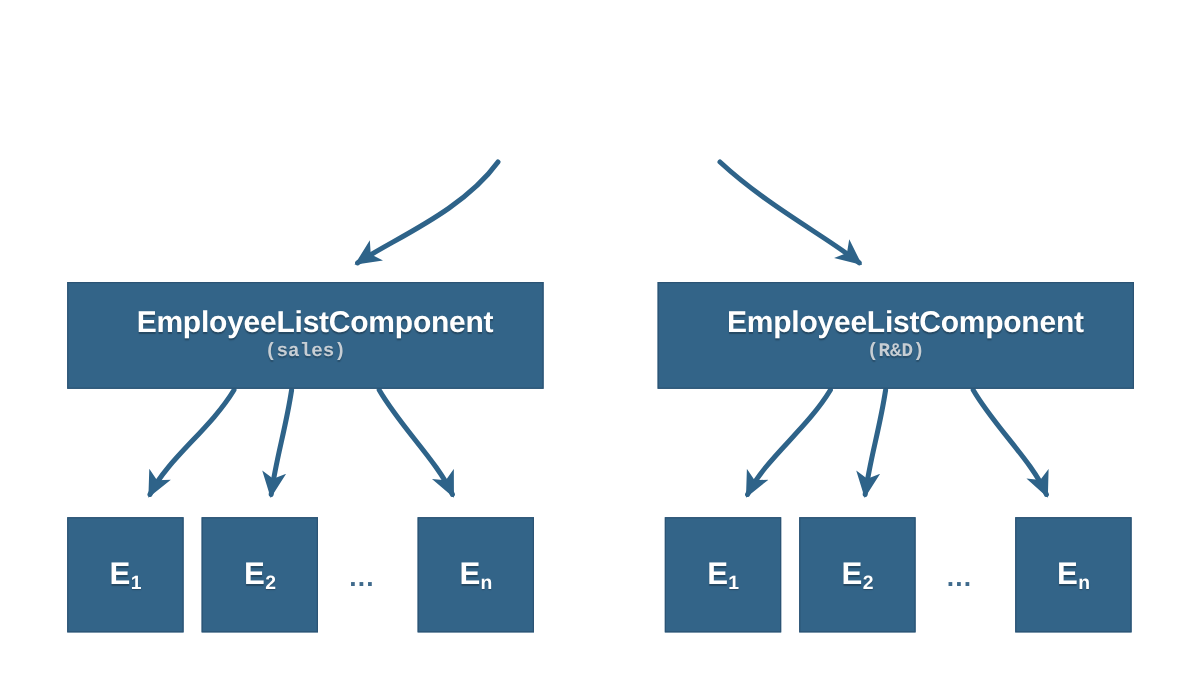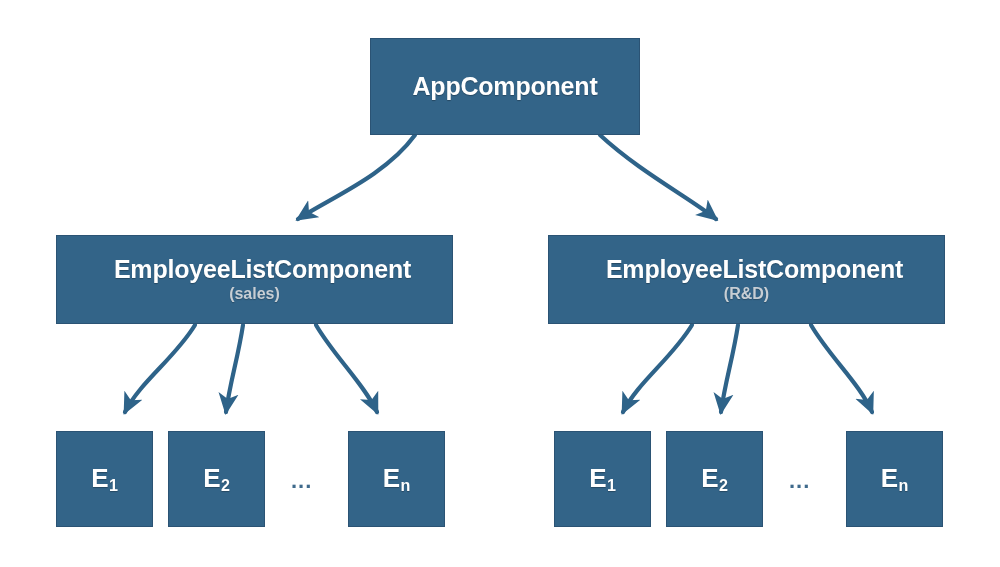--- a/index.html
+++ b/index.html
@@ -44,20 +44,21 @@
     letter-spacing: -0.2px;
     line-height: 1.05;
     text-shadow: 0 1px 1px rgba(0,0,0,0.28);
   }
   .node-sub {
     font-weight: bold;
     color: #c7ced4;
     line-height: 1.1;
     margin-top: 3px;
     text-shadow: 0 1px 1px rgba(0,0,0,0.22);
+    font-family: Liberation Mono, monospace;
   }
   .root-node .node-title { font-size: 25px; }
   .mid-node  .node-title { font-size: 25px; margin-left: 16px; }
   .mid-node  .node-sub   { font-size: 16px; }
   .leaf-node .node-title { font-size: 26px; }
   .leaf-node .node-title sub {
     font-size: 0.62em;
     vertical-align: baseline;
     position: relative;
     bottom: -0.22em;
@@ -91,23 +92,20 @@
 
     <path d="M 195 325 C 175 358 140 382 125 412" fill="none" stroke="#2e6389" stroke-width="4.2" stroke-linecap="round" marker-end="url(#arrowhead)"></path>
     <path d="M 243 325 C 238 358 230 382 226 412" fill="none" stroke="#2e6389" stroke-width="4.2" stroke-linecap="round" marker-end="url(#arrowhead)"></path>
     <path d="M 316 325 C 334 356 364 384 377 412" fill="none" stroke="#2e6389" stroke-width="4.2" stroke-linecap="round" marker-end="url(#arrowhead)"></path>
 
     <path d="M 692 325 C 672 358 638 382 623 412" fill="none" stroke="#2e6389" stroke-width="4.2" stroke-linecap="round" marker-end="url(#arrowhead)"></path>
     <path d="M 738 325 C 733 358 725 382 721 412" fill="none" stroke="#2e6389" stroke-width="4.2" stroke-linecap="round" marker-end="url(#arrowhead)"></path>
     <path d="M 811 325 C 829 356 860 384 872 412" fill="none" stroke="#2e6389" stroke-width="4.2" stroke-linecap="round" marker-end="url(#arrowhead)"></path>
   </svg>
 
-  <div class="node root-node" style="left:370px; top:38px; width:270px; height:97px;">
-    <div class="node-title">AppComponent</div>
-  </div>
 
   <div class="node mid-node" style="left:56px; top:235px; width:397px; height:89px;">
     <div class="node-title">EmployeeListComponent</div>
     <div class="node-sub">(sales)</div>
   </div>
 
   <div class="node mid-node" style="left:548px; top:235px; width:397px; height:89px;">
     <div class="node-title">EmployeeListComponent</div>
     <div class="node-sub">(R&amp;D)</div>
   </div>

